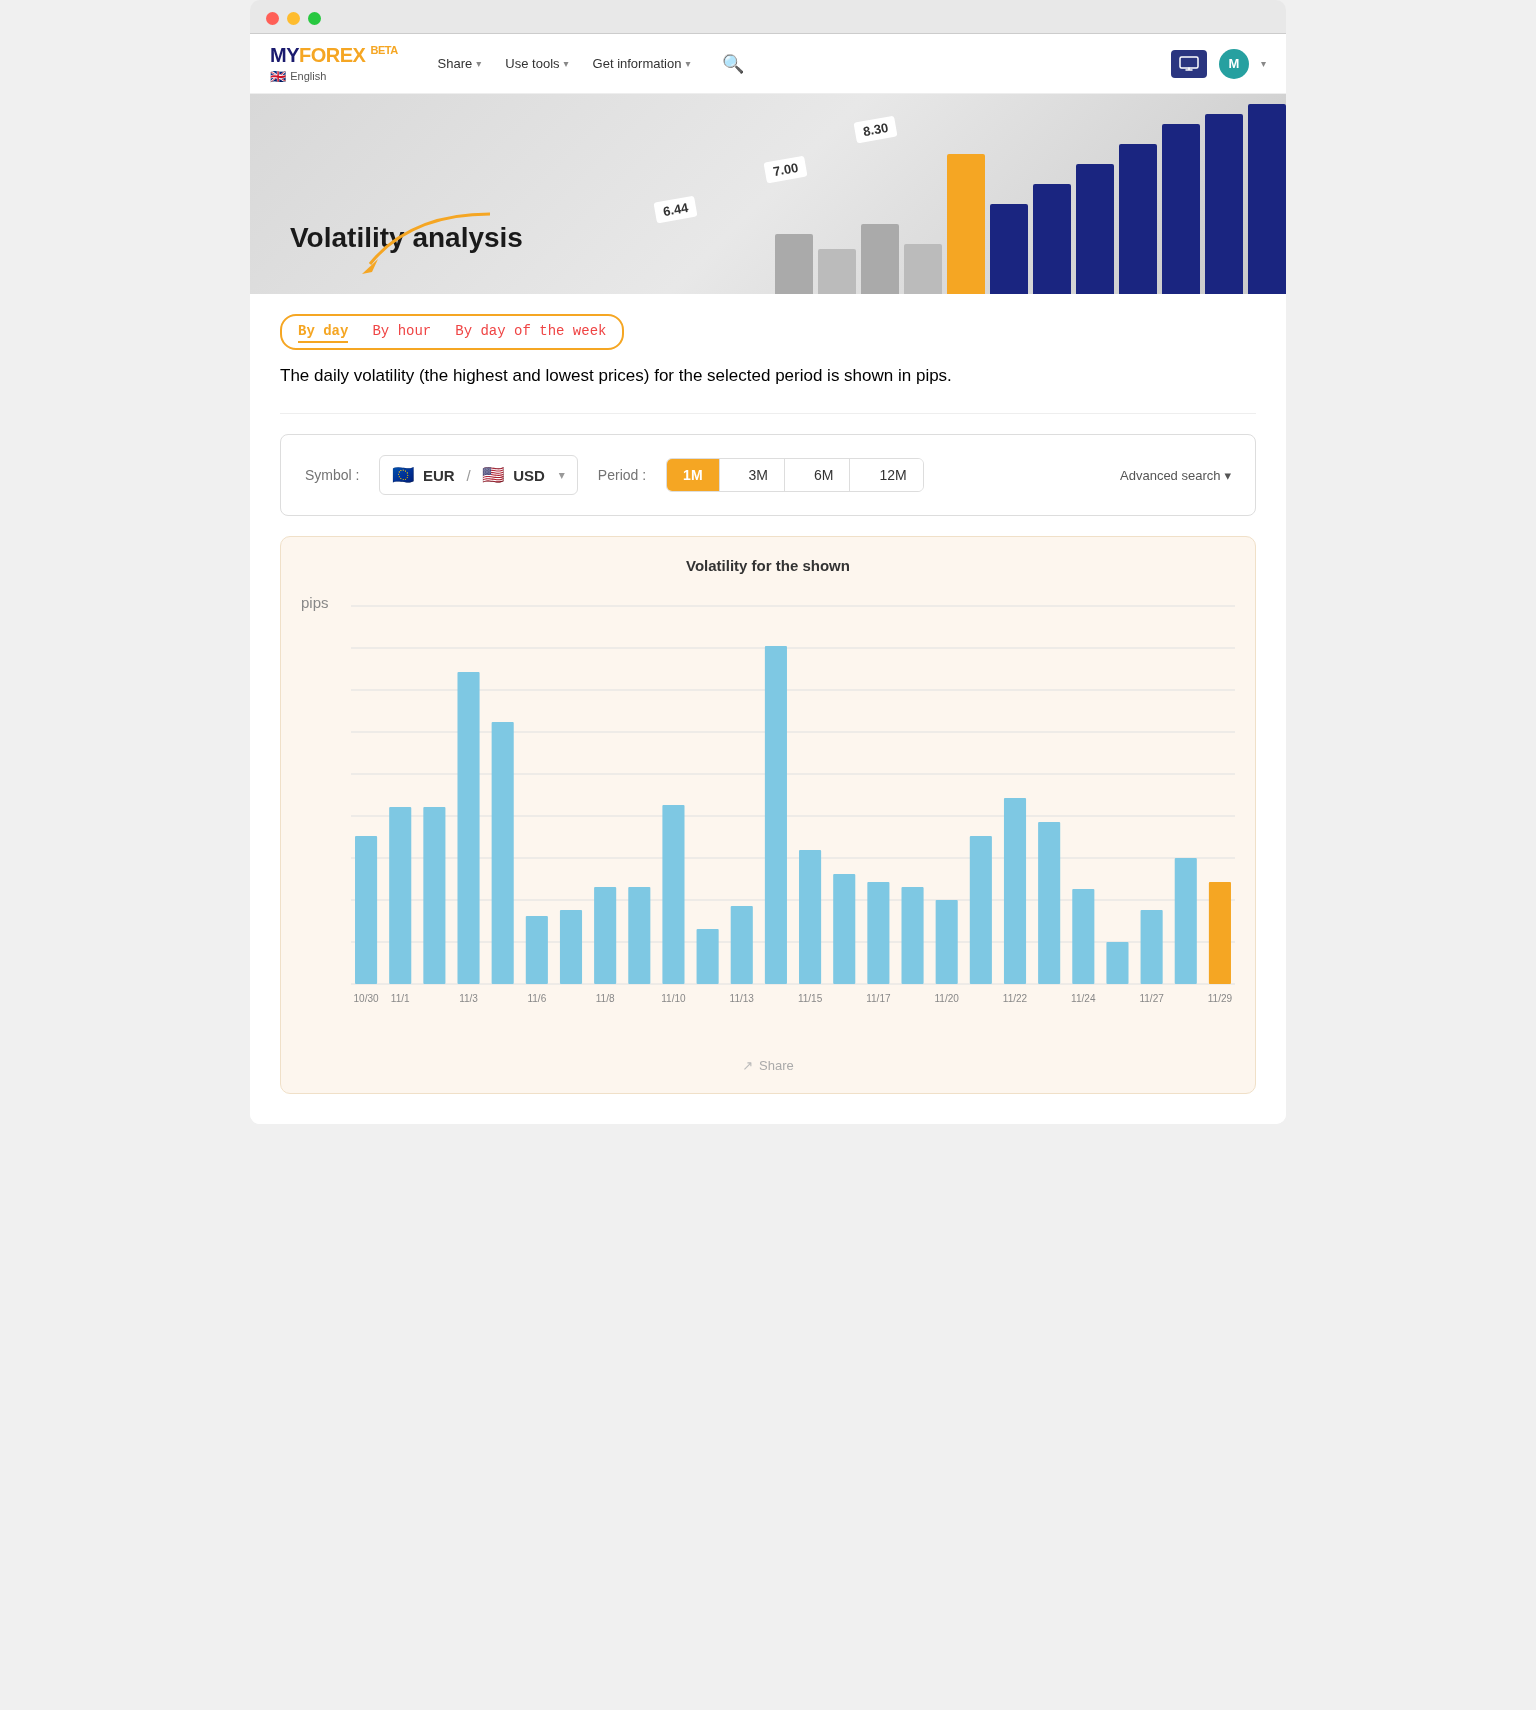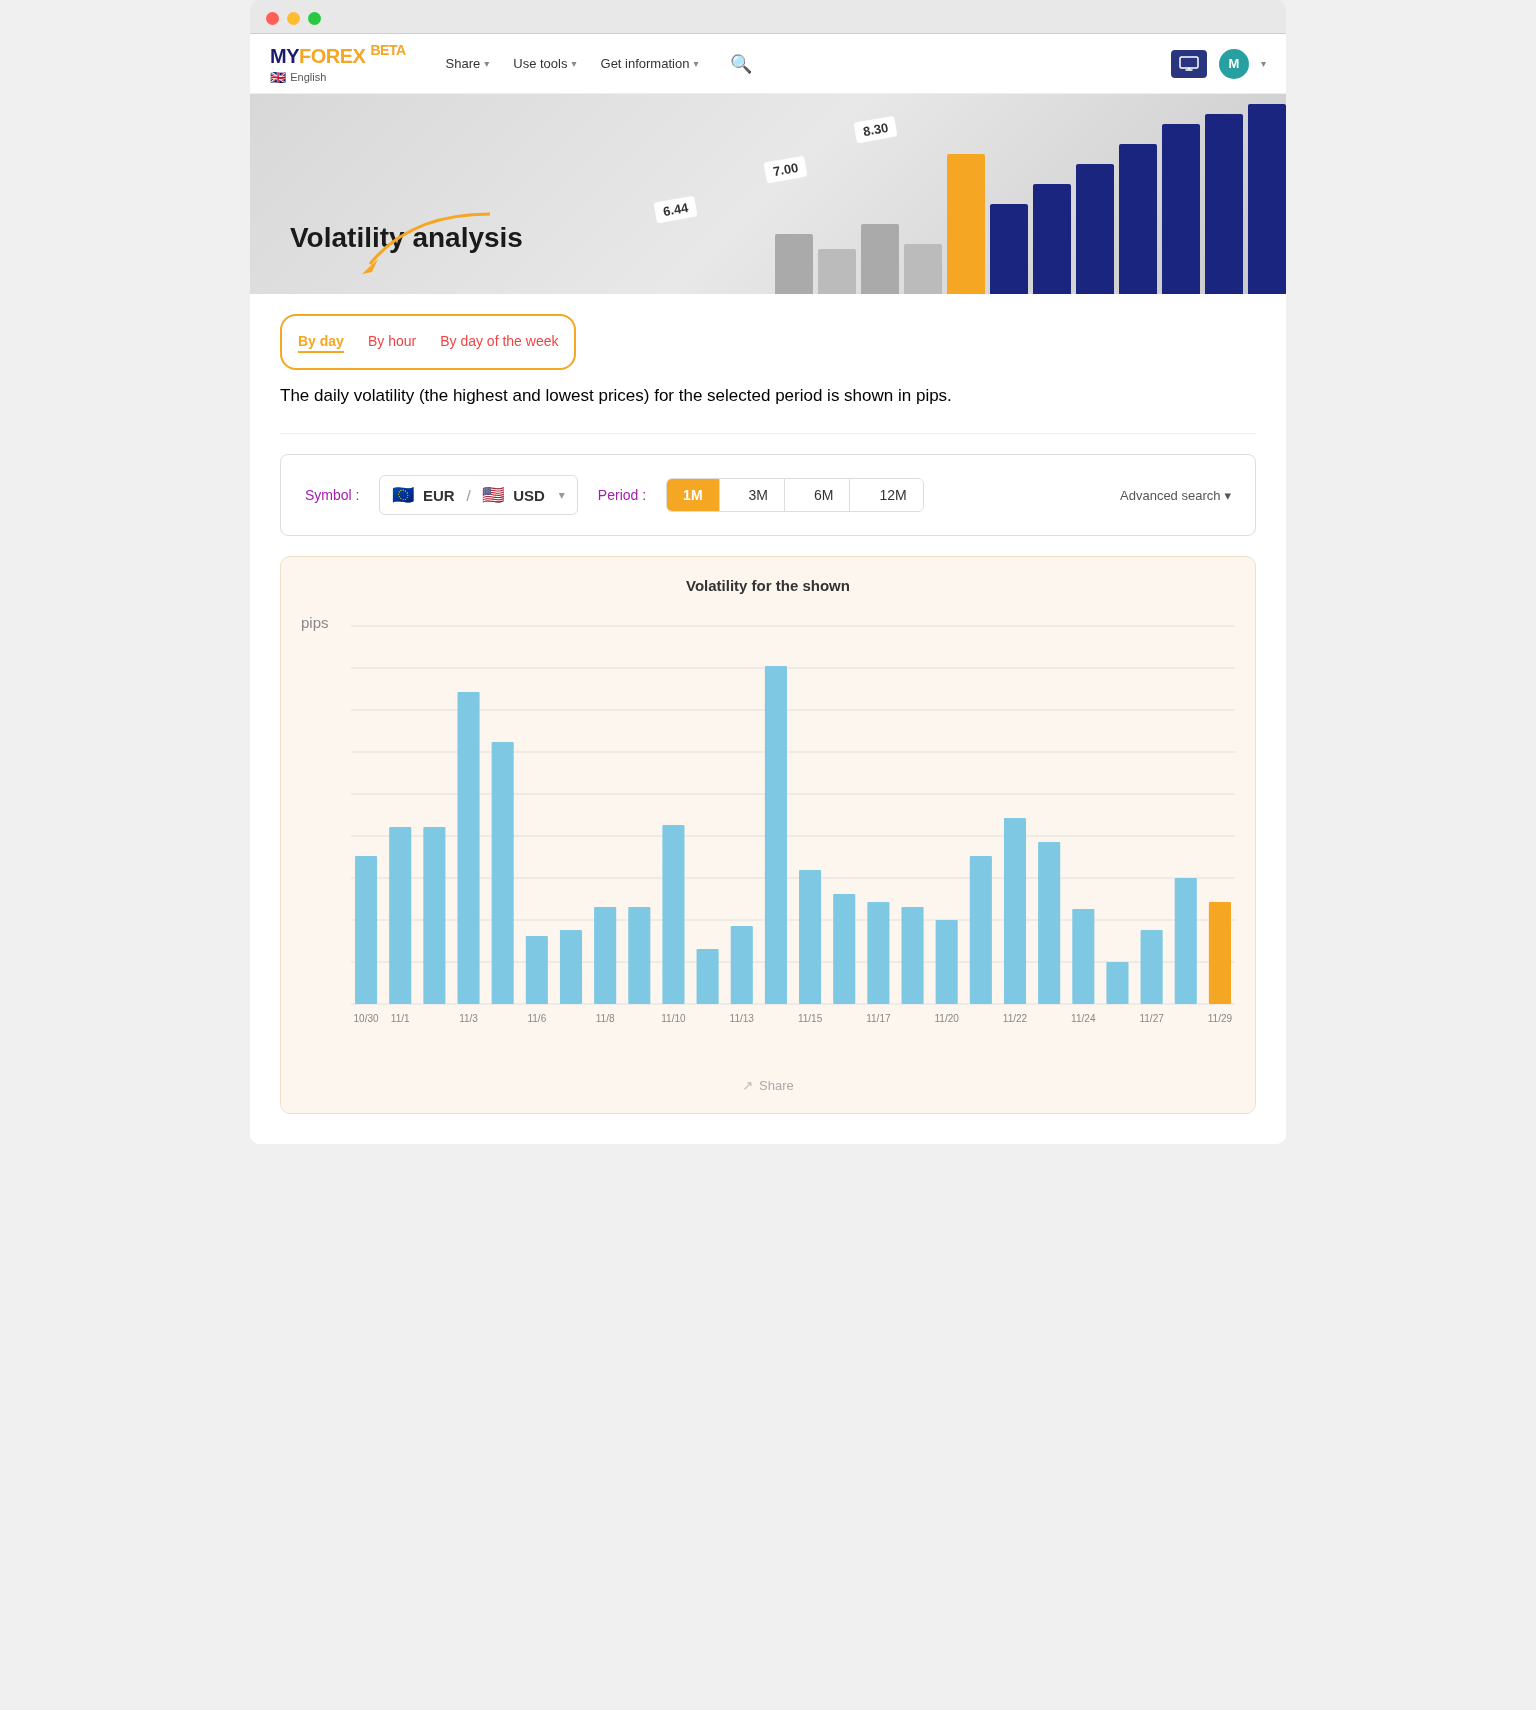--- a/index.html
+++ b/index.html
@@ -94,23 +94,24 @@
     }
 
     
     .content { padding: 0 30px 30px; background: white; }
 
     
     .tabs-wrapper {
       border: 2.5px solid #f5a623;
       border-radius: 16px;
       display: inline-flex;
-      padding: 15px 16px;
+      padding: 5px 16px;
       margin: 20px 0 16px;
       gap: 24px;
+      font-family: Liberation Mono, monospace;
     }
     .tab-item {
       font-size: 14px;
       cursor: pointer;
       padding: 2px 0;
       color: #333;
     }
     .tab-item.active {
       color: #f5a623;
       font-weight: 600;
@@ -134,21 +135,21 @@
       margin-bottom: 20px;
     }
     .search-row {
       display: flex;
       align-items: center;
       gap: 20px;
       flex-wrap: wrap;
     }
     .symbol-label, .period-label {
       font-size: 14px;
-      color: #a21caf;
+      color: #737373;
       font-weight: 500;
     }
     .symbol-select {
       display: flex;
       align-items: center;
       gap: 8px;
       border: 1px solid #ddd;
       border-radius: 6px;
       padding: 8px 12px;
       cursor: pointer;
@@ -227,21 +228,21 @@
   <div class="traffic-light tl-red"></div>
   <div class="traffic-light tl-yellow"></div>
   <div class="traffic-light tl-green"></div>
 </div>
 
 <div class="window">
 
   <nav>
     <div class="logo">
       <div class="logo-text">MY<span>FOREX</span>
-        <sup style="font-size:14px;color:#f5a623;vertical-align:super;">BETA</sup>
+        <sup style="font-size:11px;color:#f5a623;vertical-align:super;">BETA</sup>
       </div>
       <div class="logo-lang">
         <span class="flag-emoji">🇬🇧</span>
         <span>English</span>
       </div>
     </div>
 
     <div class="nav-item">
       <span>Share</span>
       <span class="chevron">▾</span>

